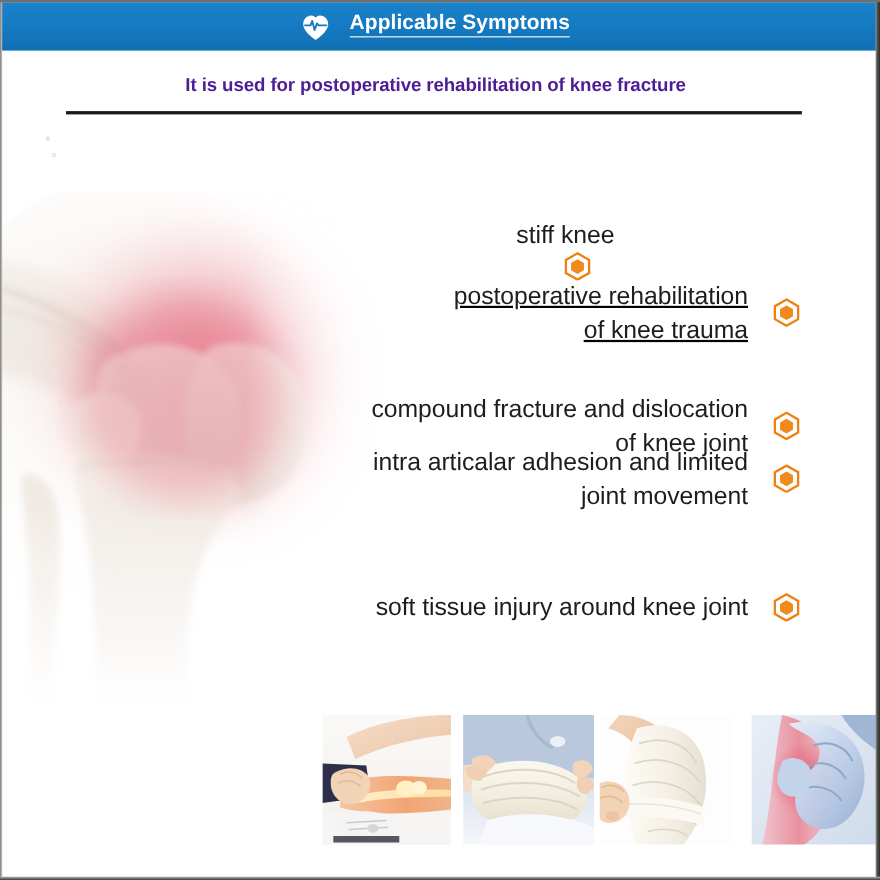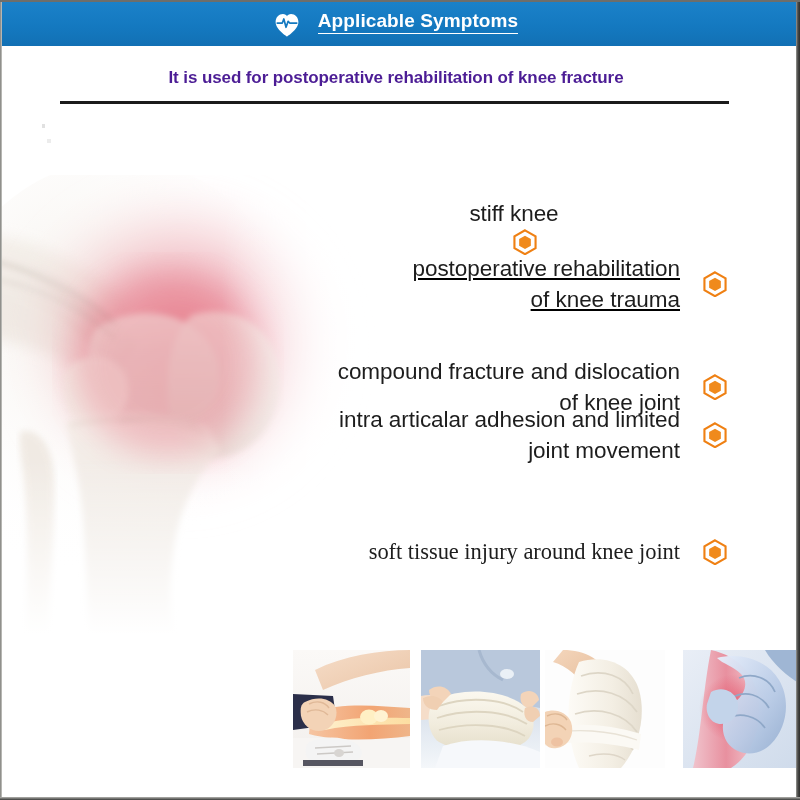--- a/index.html
+++ b/index.html
@@ -340,21 +340,21 @@
       <span class="symptom-text">intra articalar adhesion and limited
 joint movement</span>
       <span class="hex-bullet">
         <svg viewBox="0 0 32 32" xmlns="http://www.w3.org/2000/svg">
           <path d="M16 1.6 L29 9 L29 23.6 L16 31 L3 23.6 L3 9 Z" fill="none" stroke="#ef8013" stroke-width="2.6"></path>
           <path d="M16 8.2 L23.2 12.3 L23.2 20.5 L16 24.6 L8.8 20.5 L8.8 12.3 Z" fill="#f08a1c"></path>
         </svg>
       </span>
     </div>
 
-    <div class="symptom-row" style="top:348px;font-family:Liberation Serif, serif;">
+    <div class="symptom-row" style="top:348px;">
       <span class="symptom-text">soft tissue injury around knee joint</span>
       <span class="hex-bullet">
         <svg viewBox="0 0 32 32" xmlns="http://www.w3.org/2000/svg">
           <path d="M16 1.6 L29 9 L29 23.6 L16 31 L3 23.6 L3 9 Z" fill="none" stroke="#ef8013" stroke-width="2.6"></path>
           <path d="M16 8.2 L23.2 12.3 L23.2 20.5 L16 24.6 L8.8 20.5 L8.8 12.3 Z" fill="#f08a1c"></path>
         </svg>
       </span>
     </div>
 
   </div>

